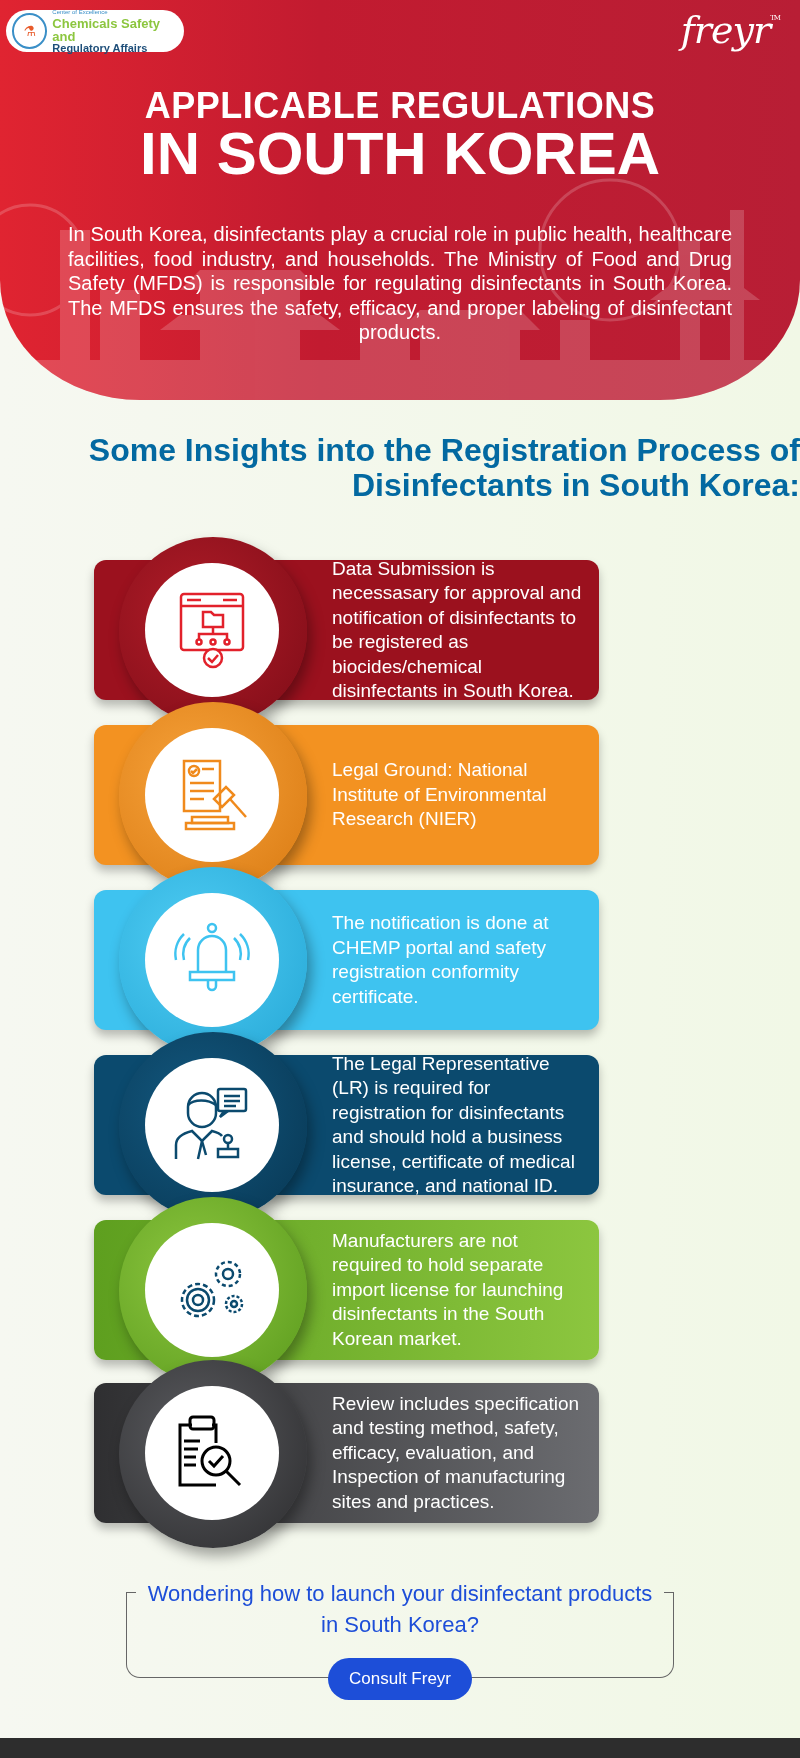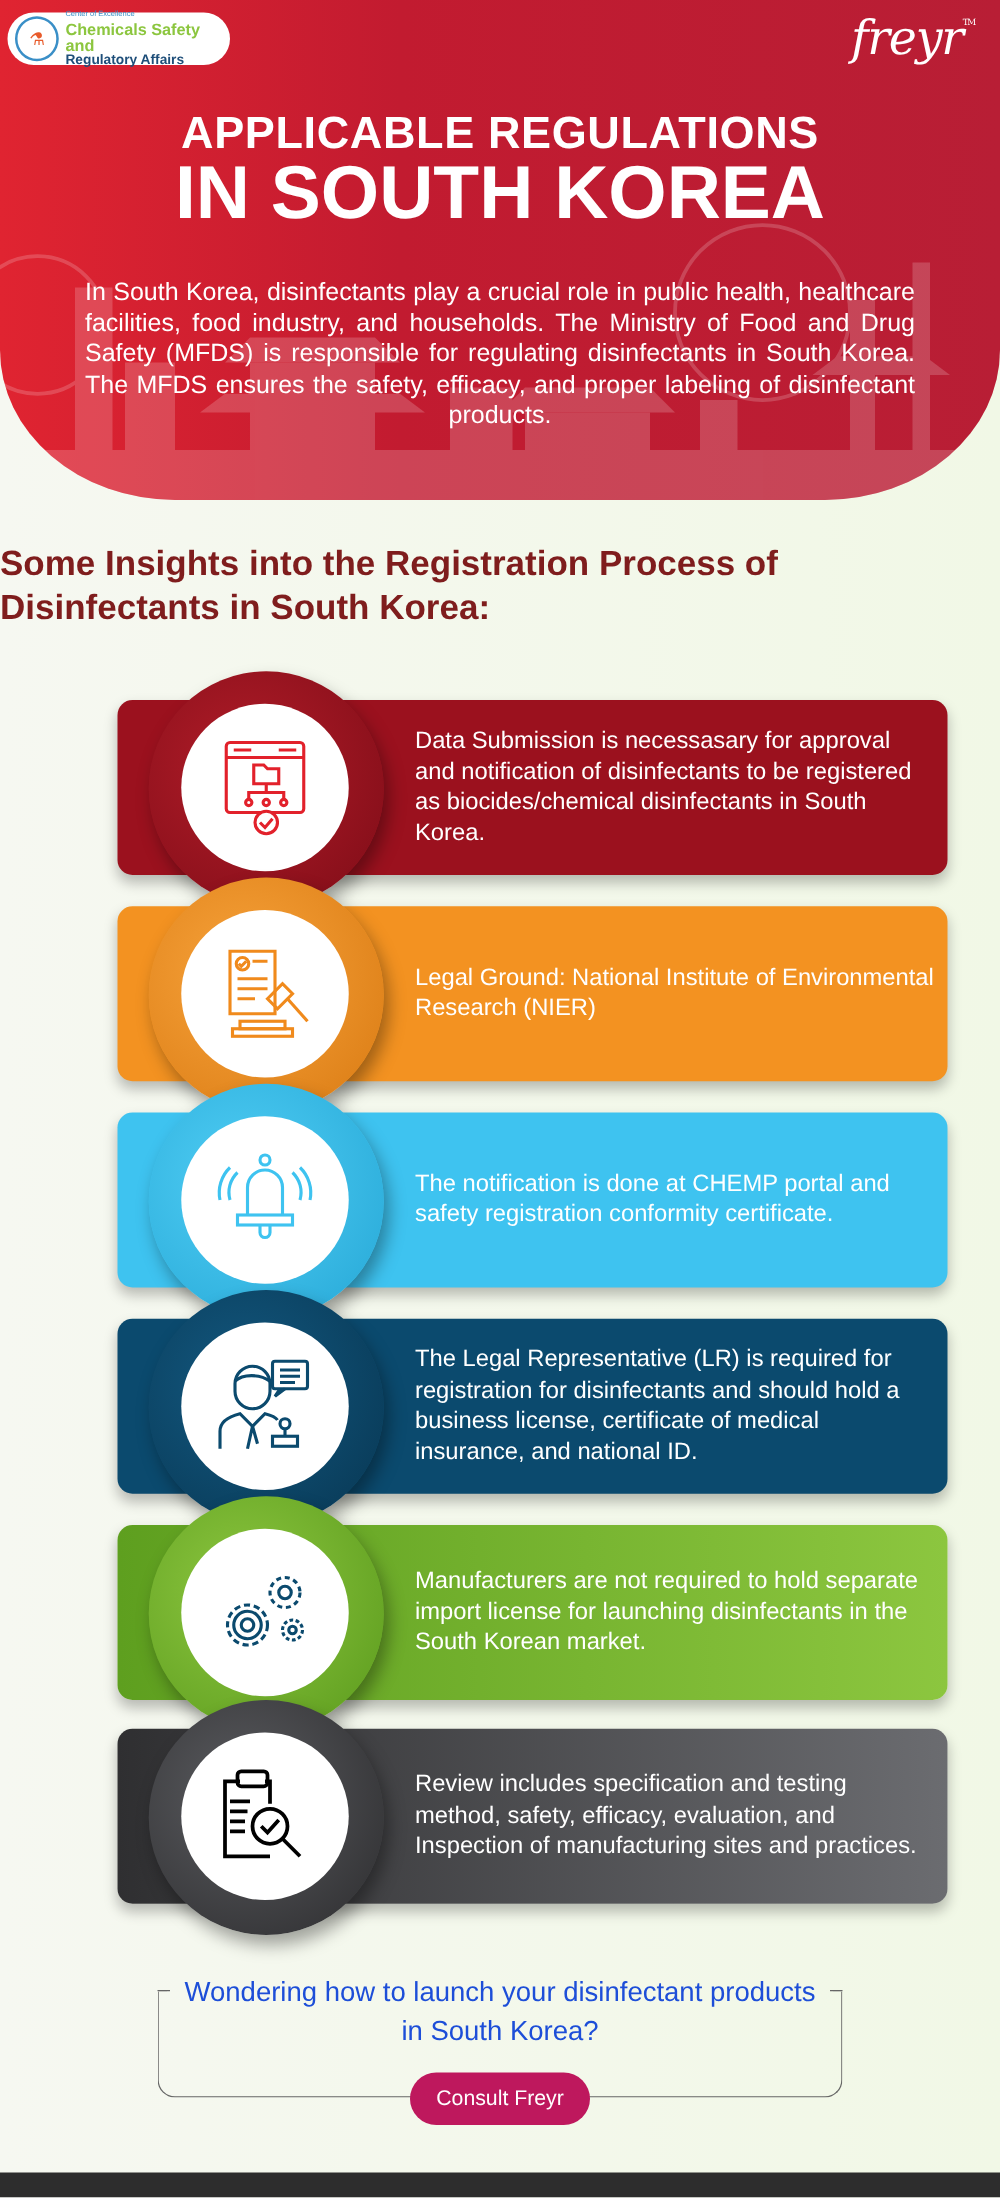--- a/index.html
+++ b/index.html
@@ -13,29 +13,29 @@
 .badge .l1{font-size:13px;font-weight:bold;color:#8cc63f;margin-top:2px}
 .badge .l2{font-size:11px;font-weight:bold;color:#1e4e79}
 .logo{position:absolute;right:20px;top:8px;color:#fff;font-family:"DejaVu Serif",serif;font-weight:normal;font-size:38px;font-style:italic;letter-spacing:-1px}
 .logo sup{font-size:7px;font-style:normal;vertical-align:top;position:relative;top:6px}
 .title{position:absolute;left:0;right:0;top:86px;text-align:center;color:#fff;font-weight:900;line-height:1}
 .title .t1{font-size:36px;letter-spacing:.5px}
 .title .t2{font-size:36px;letter-spacing:.5px;margin-top:2px}
 .title .t3{font-size:60px;margin-top:0px}
 .intro{position:absolute;left:68px;right:68px;top:222px;color:#fff;font-size:20px;line-height:24.5px;text-align:justify;text-align-last:center}
 .intro2{position:absolute;left:0;right:0;top:345px;color:#fff;font-size:16px;text-align:center}
-.sub{position:absolute;left:0;right:0;top:433px;text-align:left;color:#7f1d1d;font-size:28px;font-weight:900;line-height:35px}
-.card{position:absolute;left:94px;width:664px;height:140px;border-radius:12px;box-shadow:0 6px 10px rgba(0,0,0,.25)}
+.sub{position:absolute;left:0;right:0;top:433px;text-align:right;color:#0369a1;font-size:32px;font-weight:900;line-height:35px}
+.card{position:absolute;left:94px;width:505px;height:140px;border-radius:12px;box-shadow:0 6px 10px rgba(0,0,0,.25)}
 .card .txt{position:absolute;left:238px;right:10px;top:0;bottom:0;display:flex;align-items:center;color:#fff;font-size:19px;line-height:24.5px}
 .ring{position:absolute;width:188px;height:188px;border-radius:50%;box-shadow:4px 8px 14px rgba(0,0,0,.35)}
 .ring .inner{position:absolute;left:26px;top:26px;width:134px;height:134px;border-radius:50%;background:#fff;display:flex;align-items:center;justify-content:center}
 .cta-frame{position:absolute;left:126px;top:1593px;width:548px;height:85px;border:1.5px solid #666;border-top:none;border-radius:0 0 14px 14px}
 .cta-frame .stub{position:absolute;top:-1px;width:10px;border-top:1.5px solid #666}
 .cta-text{position:absolute;left:0;right:0;top:1578px;text-align:center;color:#1d4ed8;font-size:22px;line-height:31px}
-.cta-btn{position:absolute;left:328px;top:1658px;width:144px;height:42px;border-radius:21px;background:#be185d;color:#fff;font-size:17px;display:flex;align-items:center;justify-content:center;border:none}
+.cta-btn{position:absolute;left:328px;top:1658px;width:144px;height:42px;border-radius:21px;background:#1d4ed8;color:#fff;font-size:17px;display:flex;align-items:center;justify-content:center;border:none}
 .footer{position:absolute;left:0;top:1738px;width:800px;height:20px;background:#2d2d2d}
 </style>
 </head>
 <body>
 
 <div class="hero">
   <svg class="sky" viewBox="0 0 800 230" preserveAspectRatio="none">
     <g fill="#fff">
       <circle cx="30" cy="90" r="55" fill="none" stroke="#fff" stroke-width="3"></circle>
       <rect x="60" y="60" width="30" height="170"></rect>

